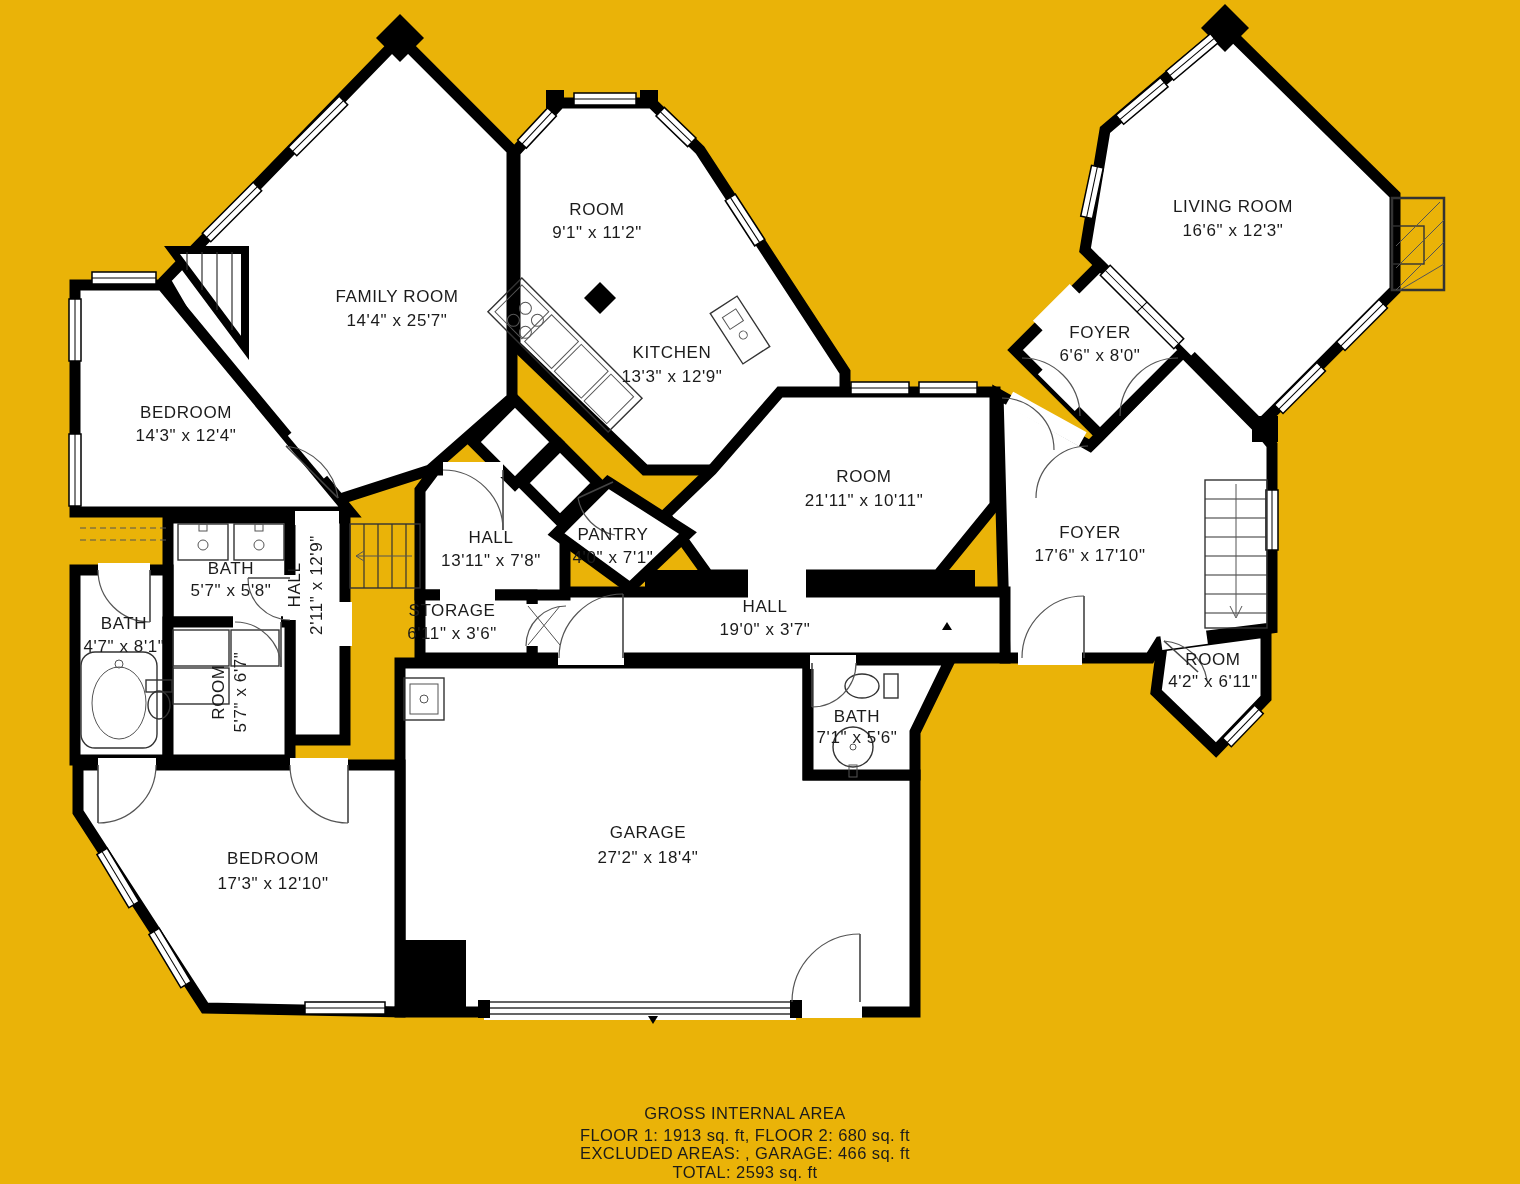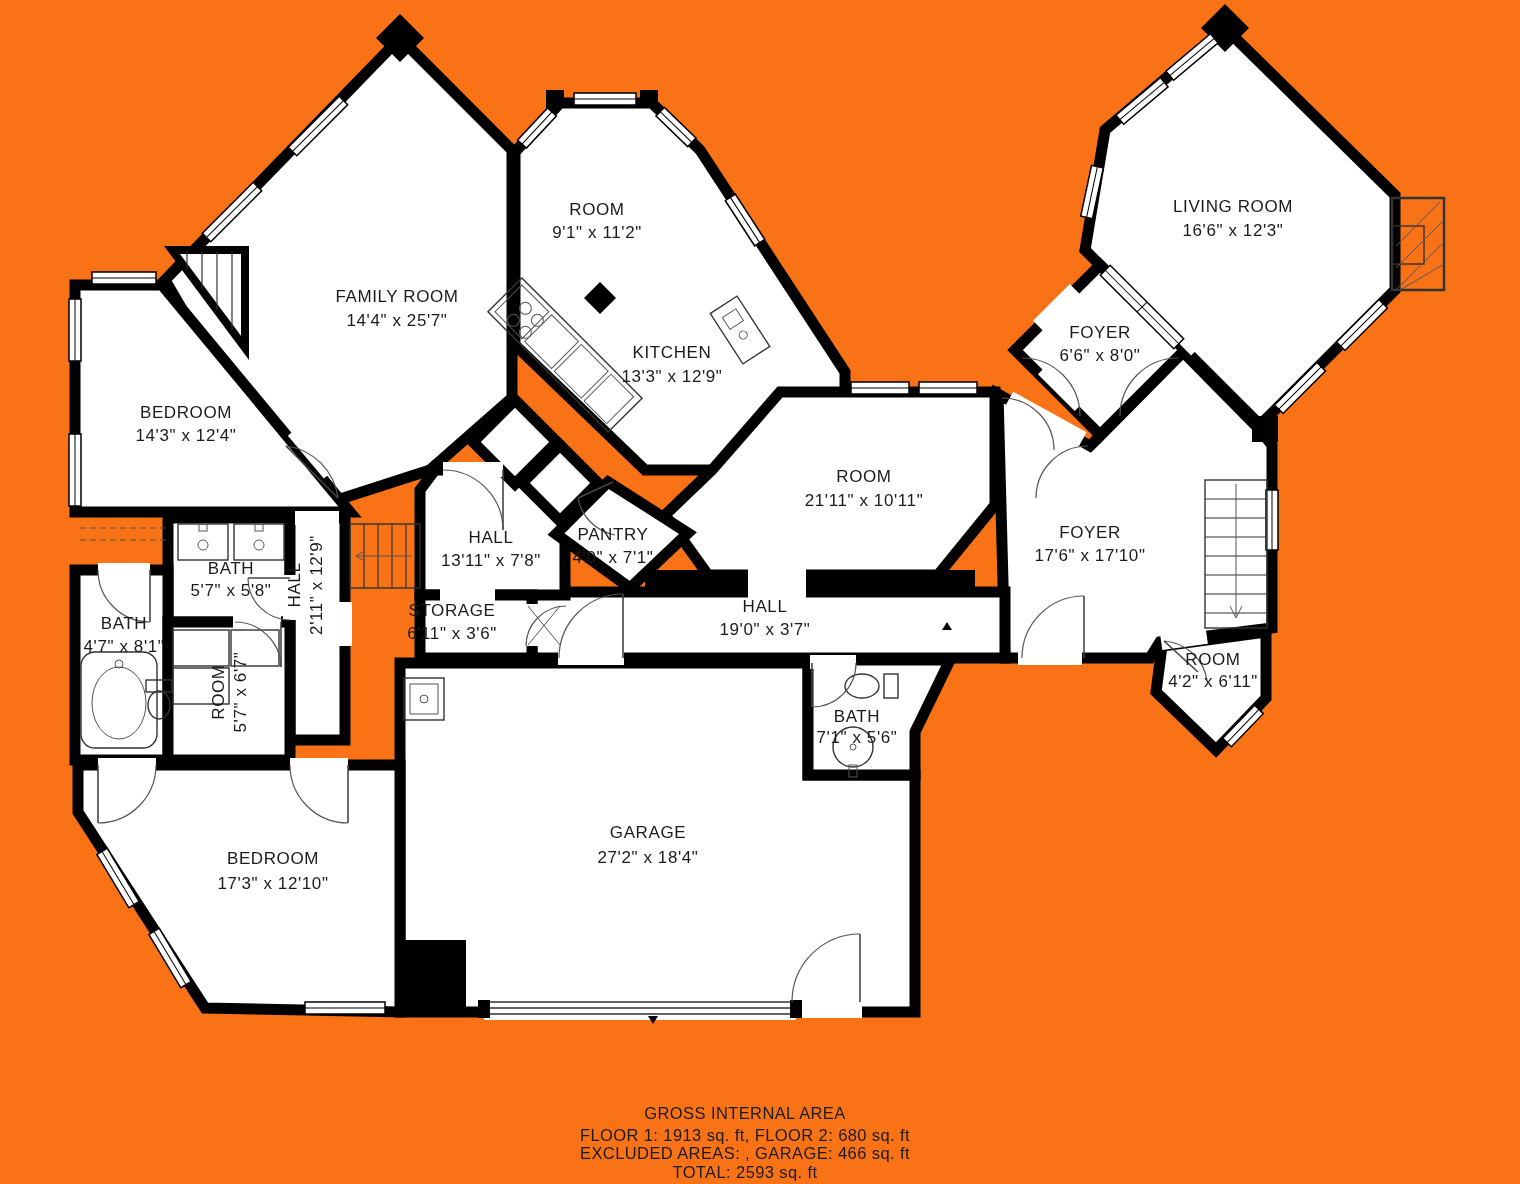--- a/index.html
+++ b/index.html
@@ -1,16 +1,16 @@
 <!DOCTYPE html>
 <html><head>
 <meta charset="utf-8">
 <style>
   html,body{margin:0;padding:0;background:#ffffff;width:1520px;height:1184px;overflow:hidden;}
-  .plan-wrap{position:relative;width:1520px;height:1184px;background:#f97316;}
+  .plan-wrap{position:relative;width:1520px;height:1184px;background:#eab308;}
   svg{display:block;}
   .room{fill:#ffffff;stroke:#000000;stroke-width:11;stroke-linejoin:miter;}
   .mass{fill:#000000;stroke:none;}
   .gap{fill:#ffffff;stroke:none;}
   .win{fill:#ffffff;stroke:#000000;stroke-width:1.5;}
   .winline{stroke:#000;stroke-width:1;}
   .fx{fill:none;stroke:#333;stroke-width:1.4;}
   .fxthin{fill:none;stroke:#555;stroke-width:1;}
   .arc{fill:none;stroke:#555;stroke-width:1.2;}
   .leaf{stroke:#444;stroke-width:1.6;}

